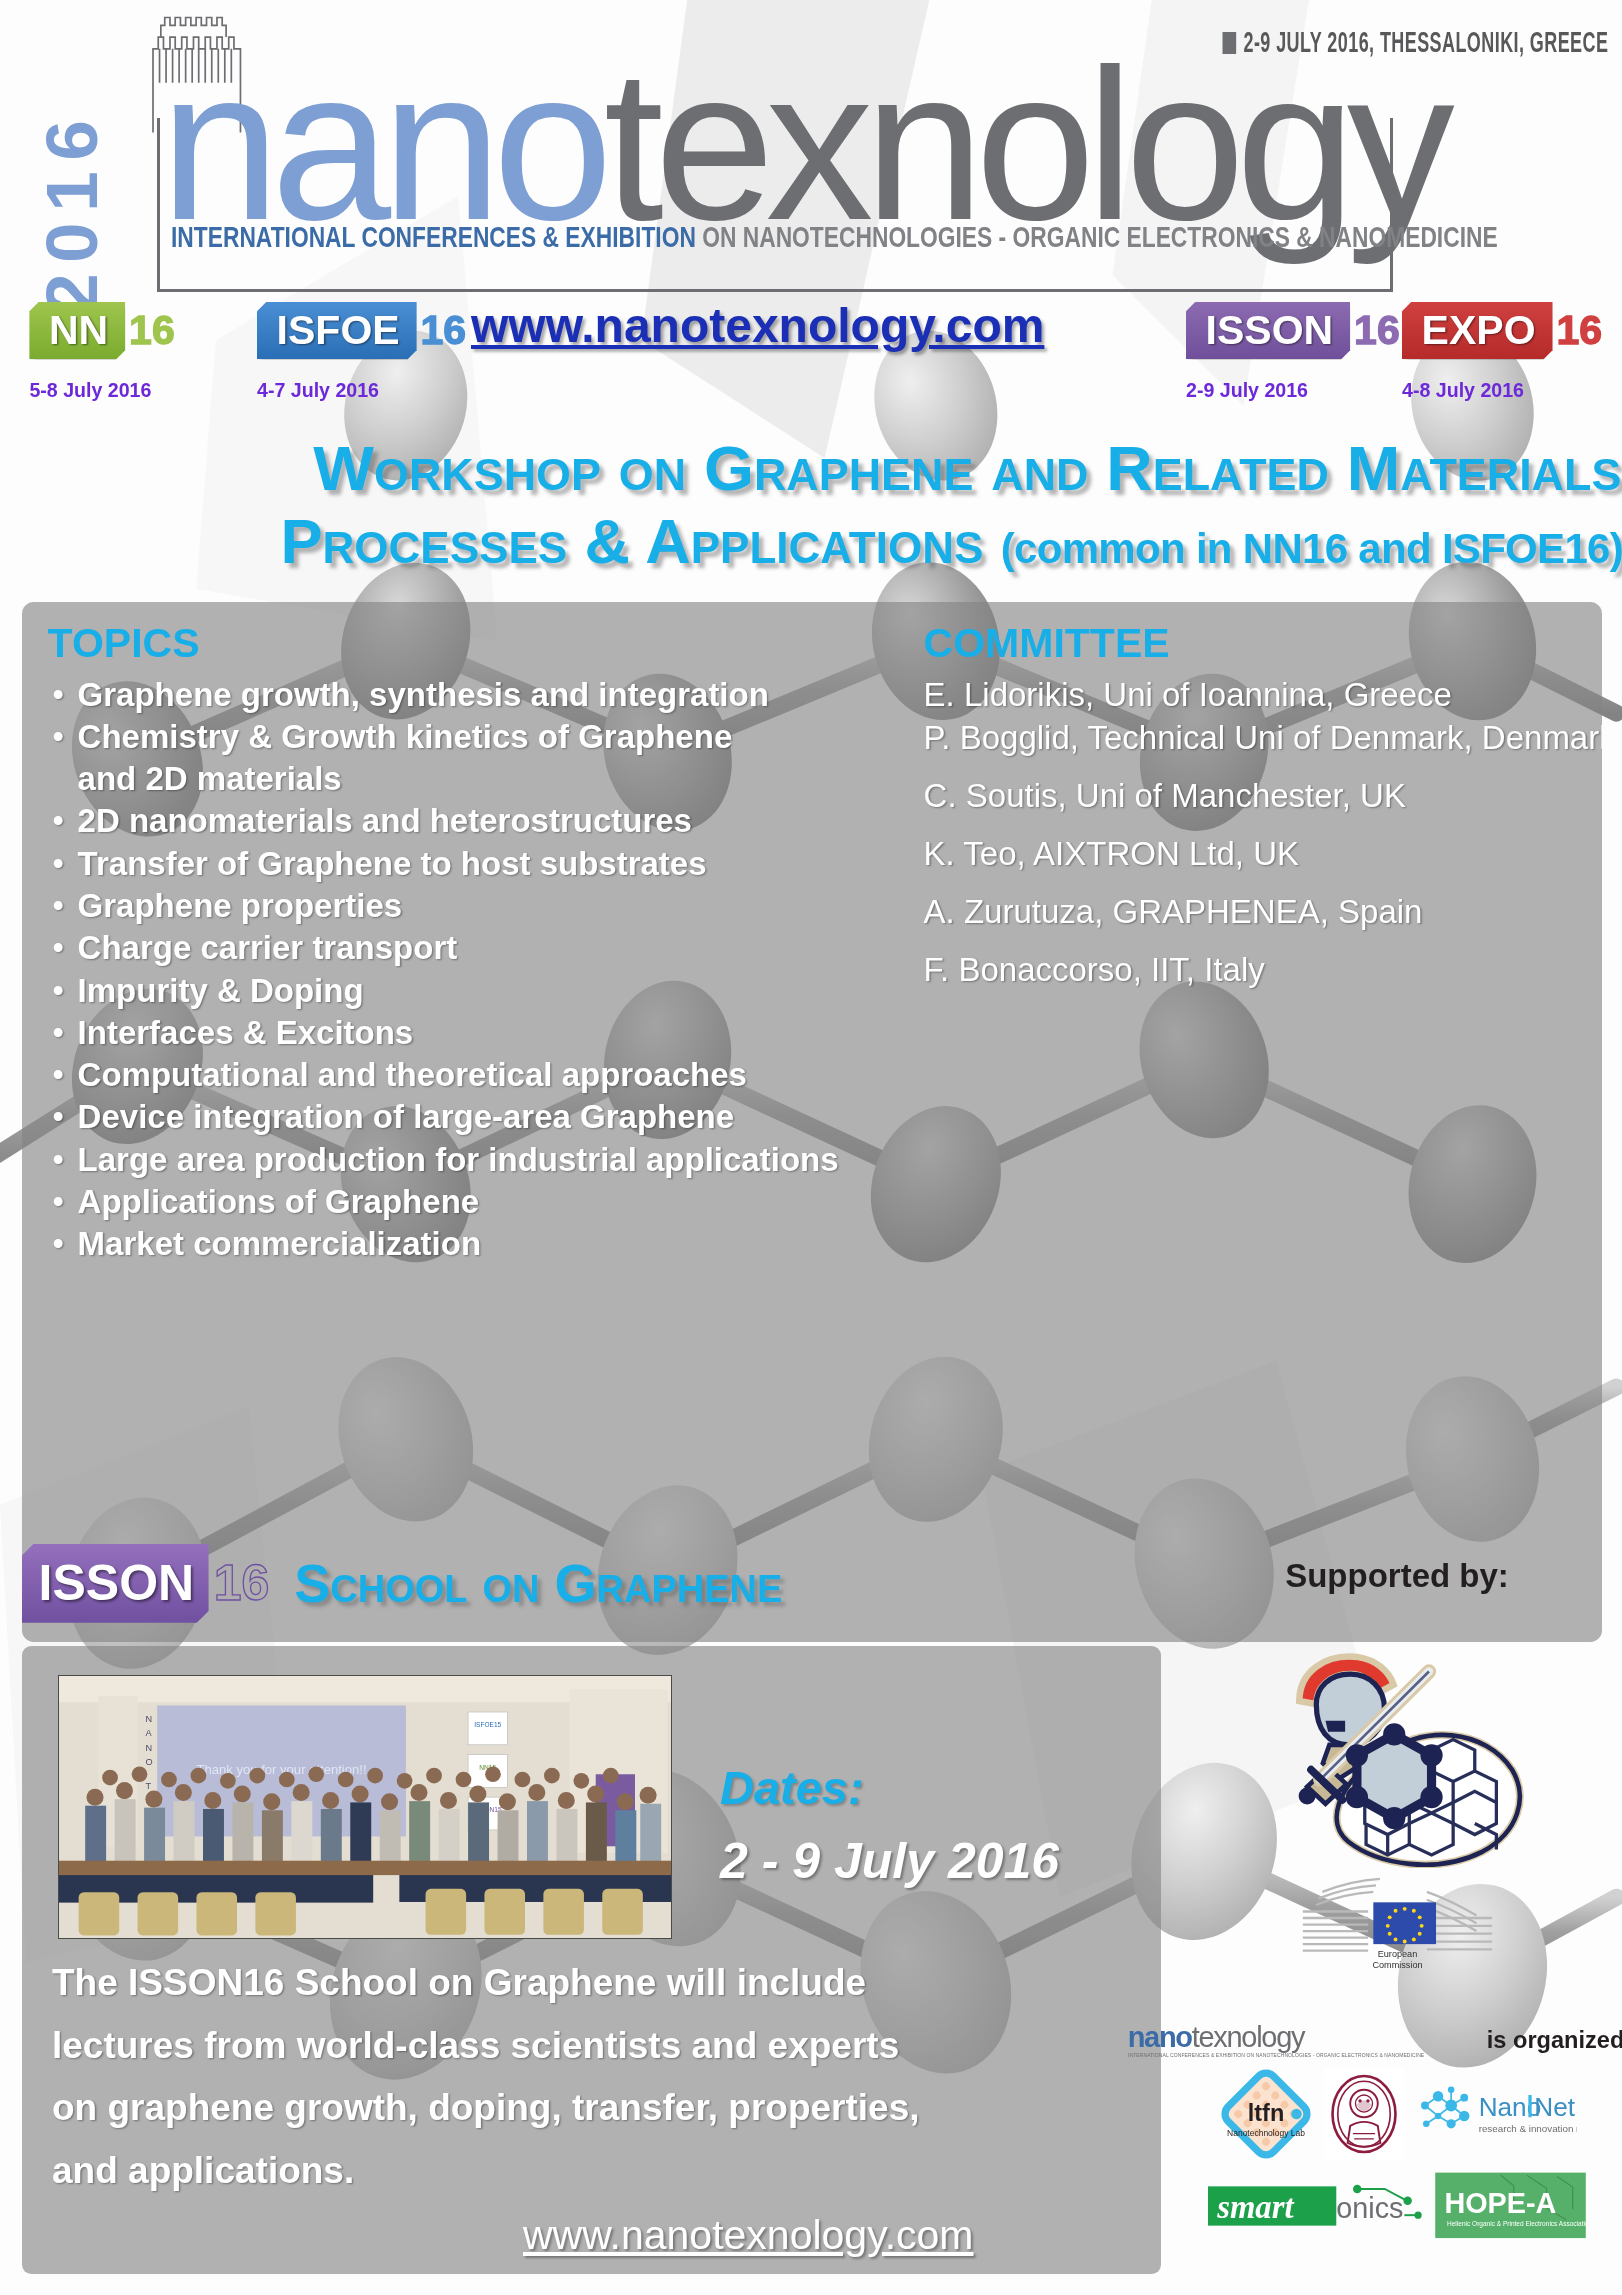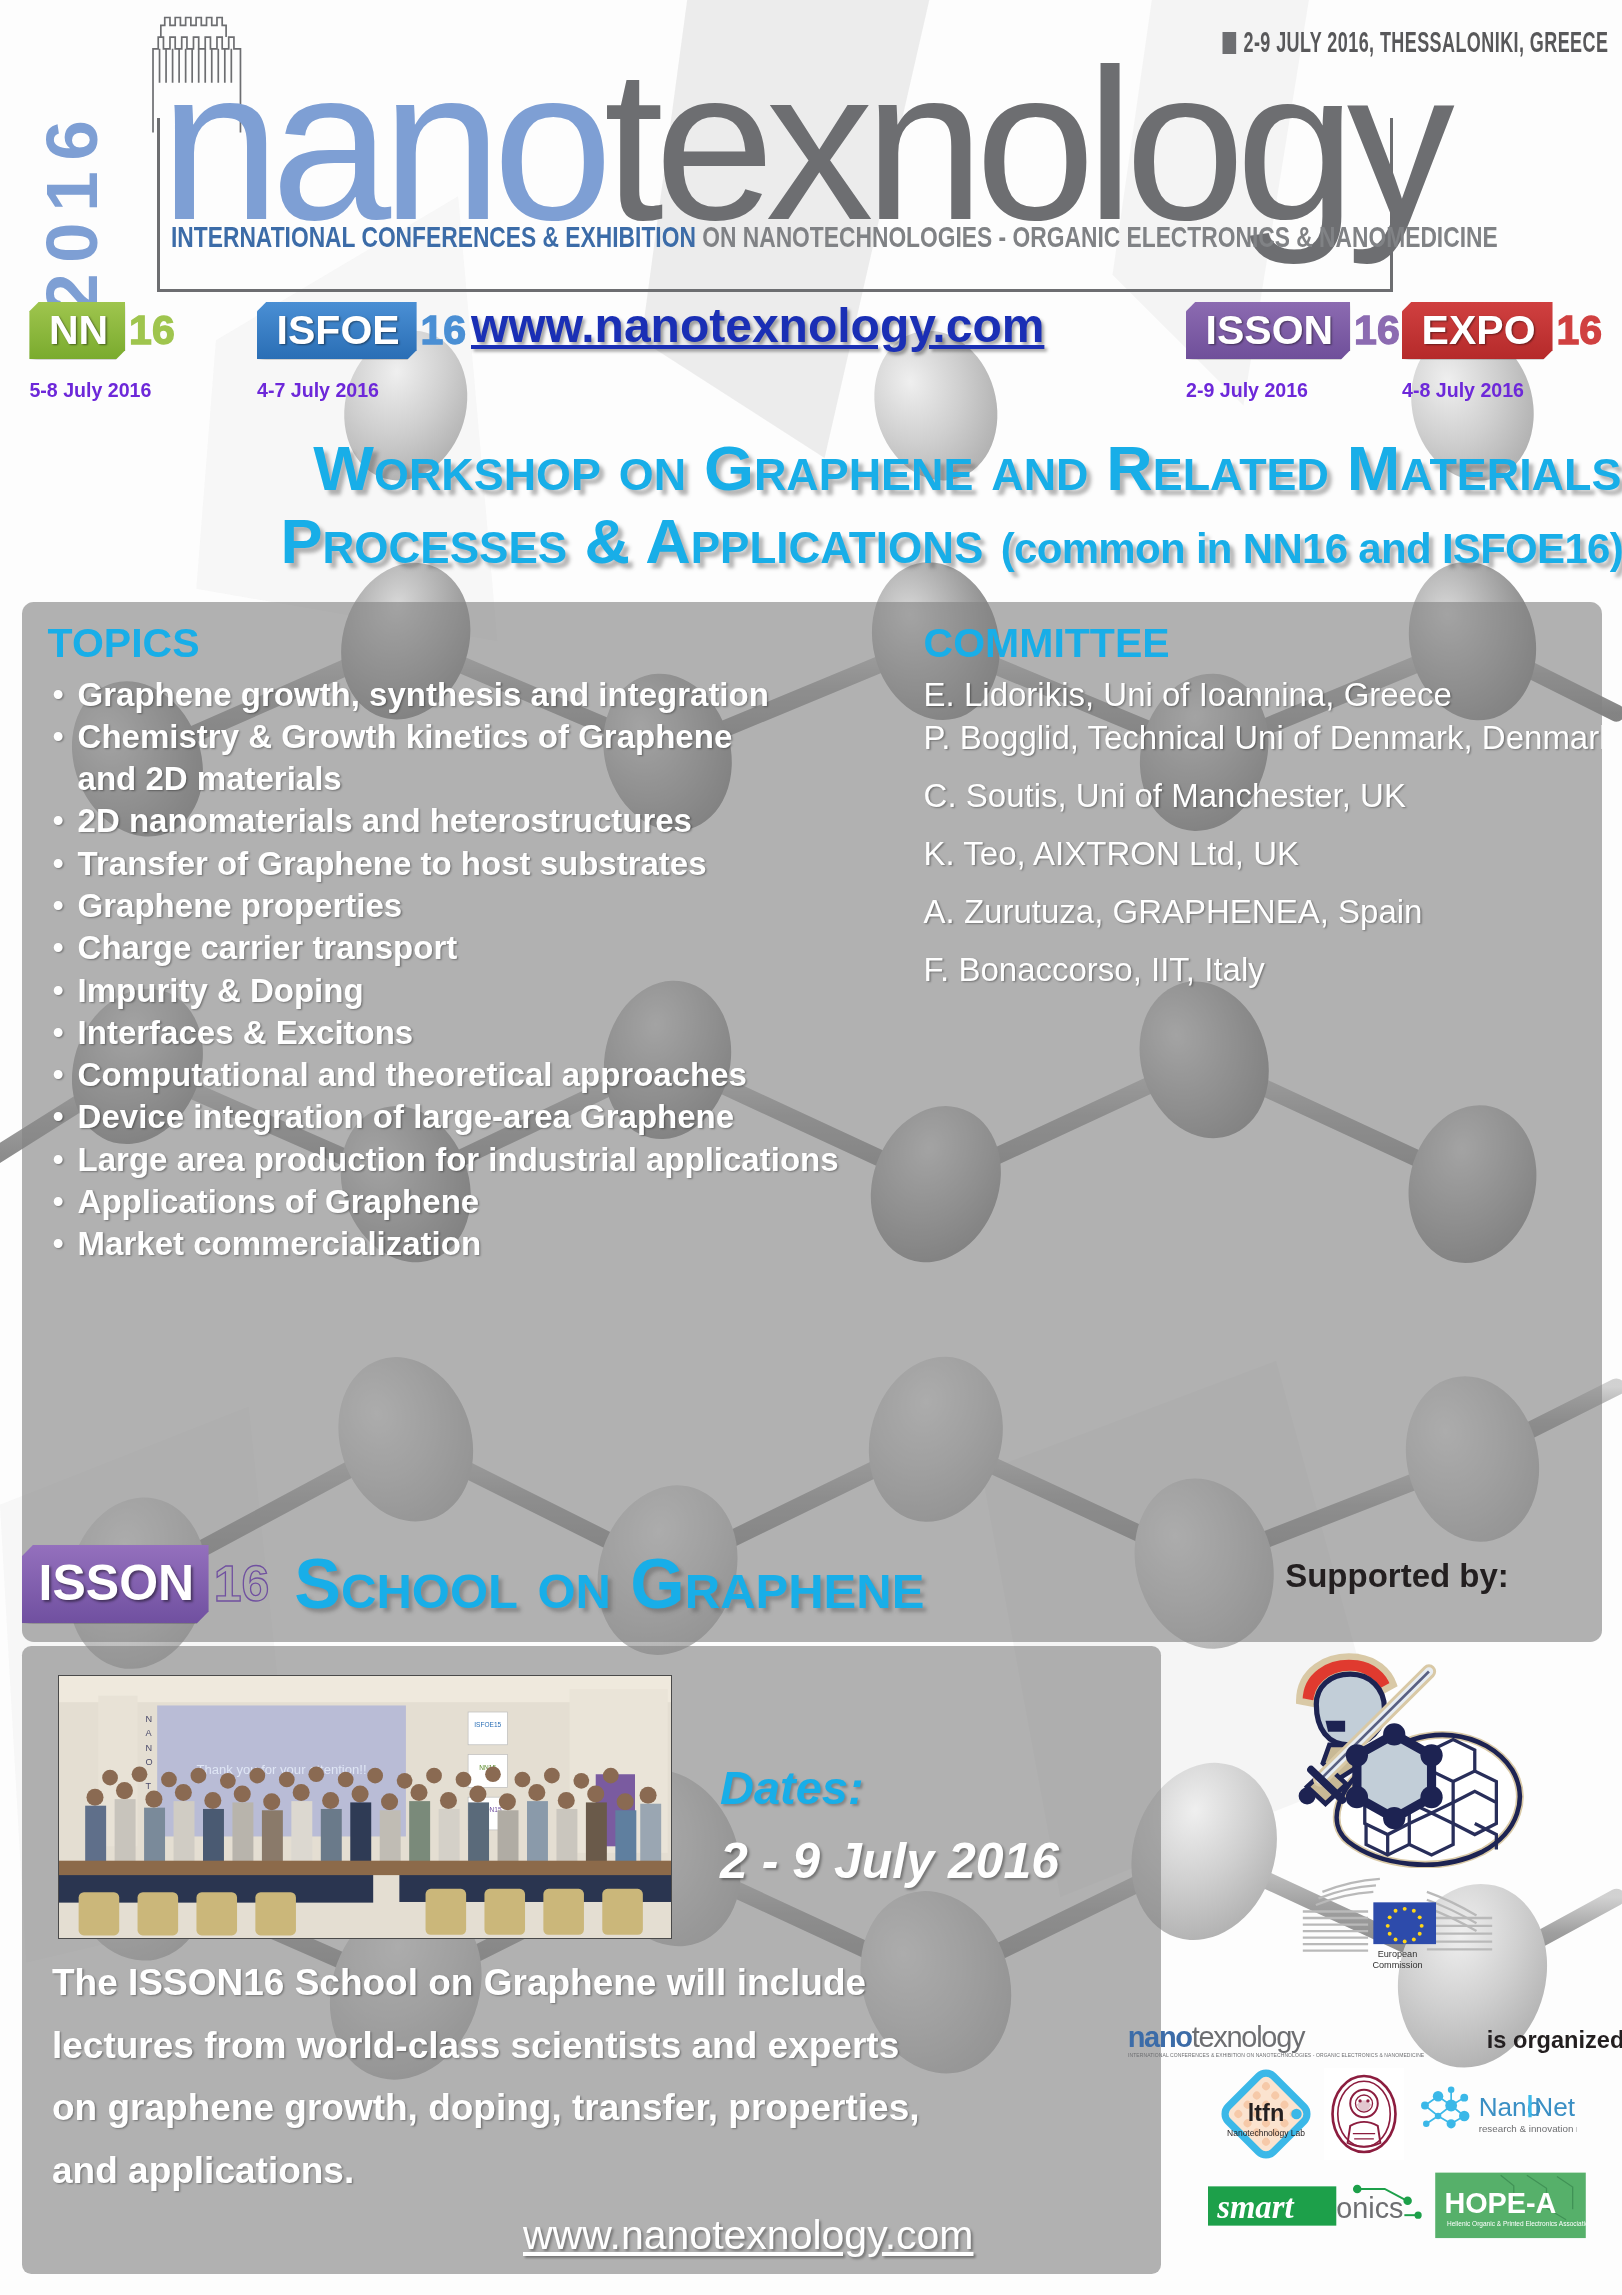--- a/index.html
+++ b/index.html
@@ -150,21 +150,21 @@
     clip-path:polygon(11.8px 0,100% 0,100% calc(100% - 11.8px),calc(100% - 11.8px) 100%,0 100%,0 11.8px);
     box-shadow:4.6px 4.6px 5.9px rgba(0,0,0,.35);
   }
   .school-head .num{
     display:inline-block;vertical-align:middle;
     font-size:50px;font-weight:700;line-height:54px;margin-left:5.2px;
     -webkit-text-stroke:1.3px #7050a0;color:transparent;
   }
   .school-head .txt{
     display:inline-block;vertical-align:middle;margin-left:22px;
-    color:#18aee8;font-size:70px;font-weight:700;font-variant:small-caps;
+    color:#18aee8;font-size:54px;font-weight:700;font-variant:small-caps;
     text-shadow:3.9px 3.9px 3.9px rgba(90,90,90,.45);
   }
 
   
   .school-panel{
     position:absolute;left:21.6px;top:1646px;width:1139px;height:628px;
     background:rgba(130,130,130,.62);border-radius:9.2px;z-index:6;overflow:hidden;
   }
   .photo{
     position:absolute;left:36px;top:29.4px;width:612px;height:262px;

